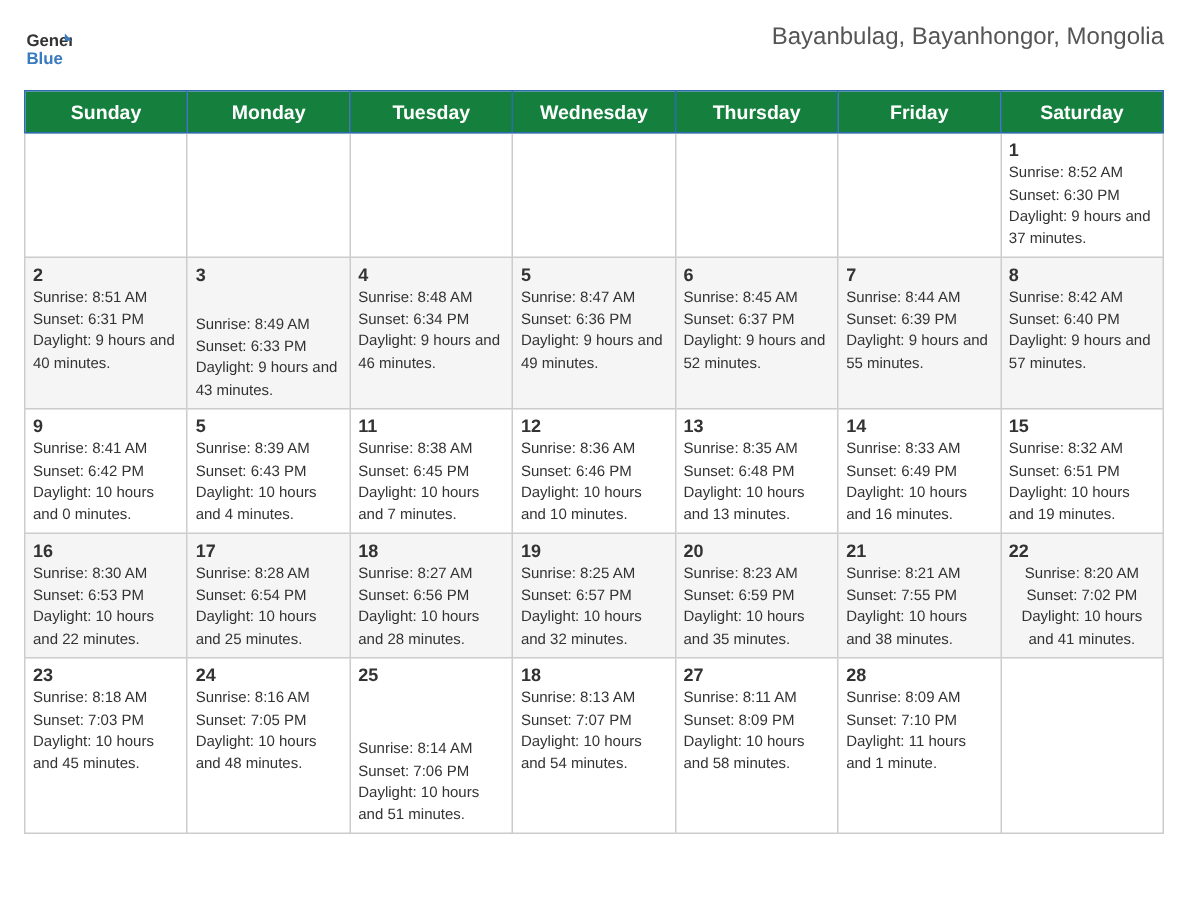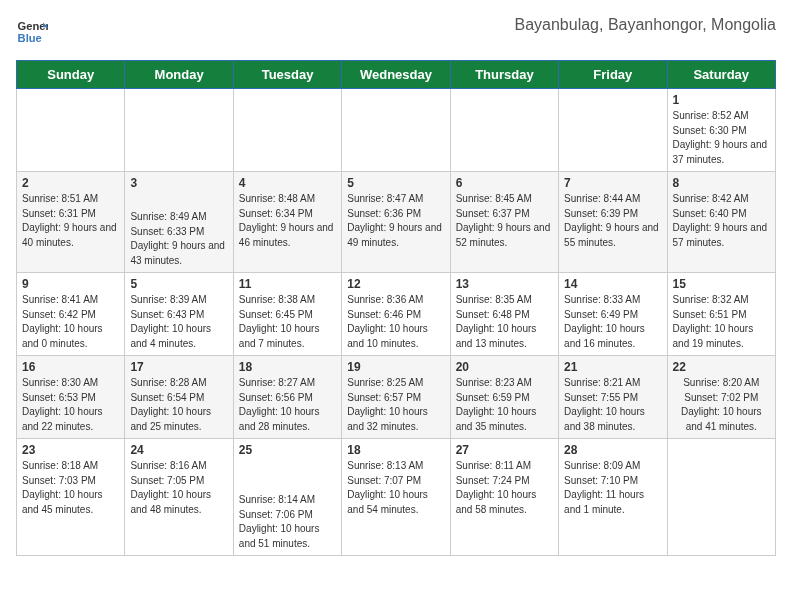--- a/index.html
+++ b/index.html
@@ -276,21 +276,21 @@
         </td>
         <td>
           <span class="day-number">18</span>
           <div class="day-info" style="white-space: pre-line;">Sunrise: 8:13 AM
 Sunset: 7:07 PM
 Daylight: 10 hours and 54 minutes.</div>
         </td>
         <td>
           <span class="day-number">27</span>
           <div class="day-info" style="white-space: pre-line;">Sunrise: 8:11 AM
-Sunset: 7:24 PM
+Sunset: 8:09 PM
 Daylight: 10 hours and 58 minutes.</div>
         </td>
         <td>
           <span class="day-number">28</span>
           <div class="day-info" style="white-space: pre-line;">Sunrise: 8:09 AM
 Sunset: 7:10 PM
 Daylight: 11 hours and 1 minute.</div>
         </td>
         <td class="empty-cell"></td>
       </tr>

